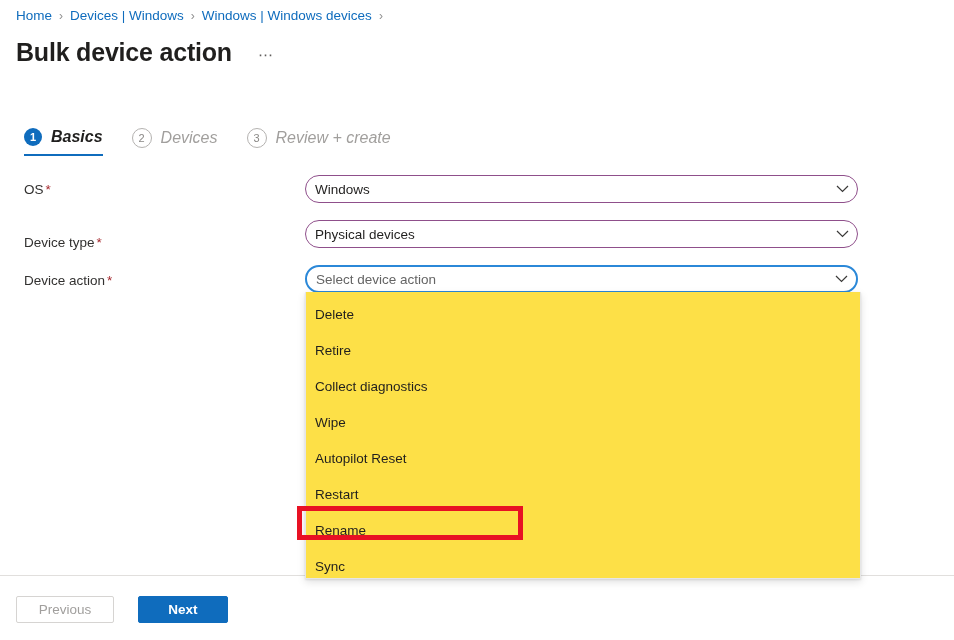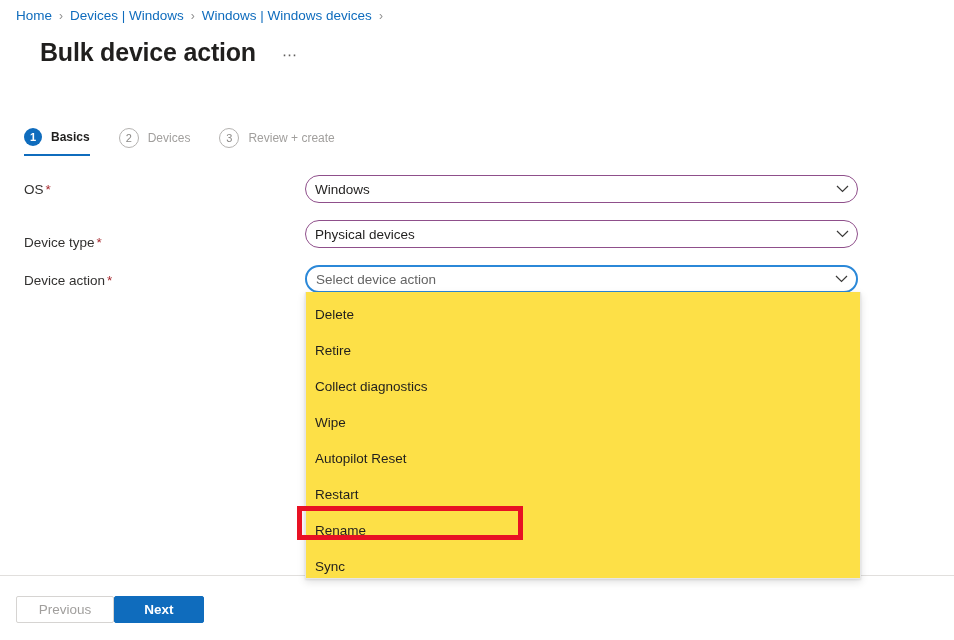--- a/index.html
+++ b/index.html
@@ -46,21 +46,20 @@
     top: 36px;
     display: flex;
     align-items: center;
   }
   .page-title {
     font-size: 25px;
     font-weight: 600;
     color: #201f1e;
     letter-spacing: -0.2px;
     line-height: 32px;
-    margin-left: 24px;
   }
   .title-ellipsis {
     margin-left: 22px;
     font-size: 15px;
     color: #605e5c;
     letter-spacing: 1.5px;
     cursor: pointer;
     padding: 2px 4px;
     line-height: 14px;
     align-self: flex-end;
@@ -97,21 +96,21 @@
   .tab.active .tab-circle {
     background: #0f6cbd;
     color: #ffffff;
     font-weight: 600;
   }
   .tab.inactive .tab-circle {
     border: 1px solid #b4b2b0;
     color: #8a8886;
     background: #ffffff;
   }
-  .tab-label { font-size: 12px; white-space: nowrap; }
+  .tab-label { font-size: 16px; white-space: nowrap; font-style: italic; }
   .tab.active .tab-label { color: #201f1e; font-weight: 600; }
   .tab.inactive .tab-label { color: #a19f9d; }
   .tab.active::after {
     content: "";
     position: absolute;
     left: 0; right: 0; bottom: 0;
     height: 2px;
     background: #0f6cbd;
   }
 
@@ -228,21 +227,21 @@
     border: 1px solid #d6d4d2;
     color: #a19f9d;
     cursor: default;
   }
   .btn-primary {
     background: #0f6cbd;
     border: 1px solid #0f6cbd;
     color: #ffffff;
     font-weight: 600;
     cursor: pointer;
-    margin-left: 0;
+    margin-left: 24px;
     min-width: 90px;
   }
 </style>
 </head>
 <body>
 
 <div class="breadcrumb">
   <span class="crumb-link">Home</span>
   <span class="crumb-sep">›</span>
   <span class="crumb-link">Devices | Windows</span>

